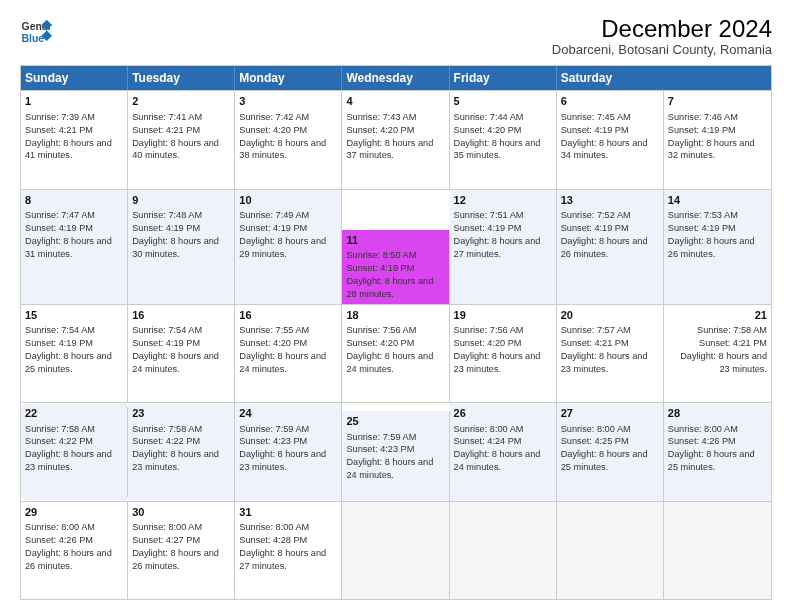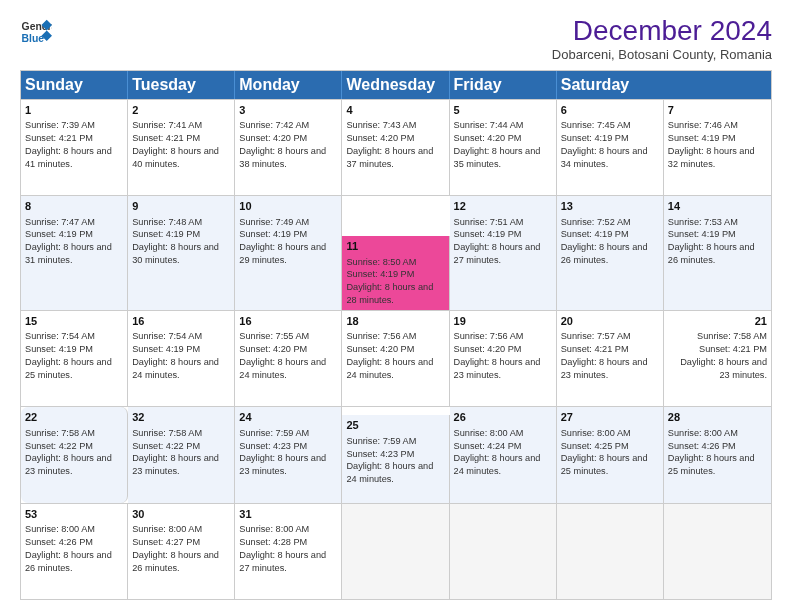--- a/index.html
+++ b/index.html
@@ -29,43 +29,43 @@
       gap: 4px;
     }
     .logo-icon {
       width: 32px;
       height: 32px;
     }
     .title-block {
       text-align: right;
     }
     .main-title {
-      font-size: 28px;
+      font-size: 24px;
       font-weight: normal;
-      color: #4c1d95;
+      color: #000000;
       line-height: 1.1;
     }
     .subtitle {
       font-size: 13px;
       color: #444;
     }
     .calendar {
       flex: 1;
       display: flex;
       flex-direction: column;
       border: 1px solid #ccc;
     }
     .cal-header-row {
       display: grid;
       grid-template-columns: repeat(7, 1fr);
       background: #2b6cb0;
     }
     .cal-header-cell {
       color: #fff;
-      font-size: 16px;
+      font-size: 12px;
       font-weight: bold;
       padding: 5px 4px;
       text-align: left;
       border-right: 1px solid #4a8fd4;
     }
     .cal-header-cell:last-child { border-right: none; }
     .cal-body {
       flex: 1;
       display: flex;
       flex-direction: column;
@@ -131,45 +131,45 @@
           <div class="cal-cell" style="background: rgb(255, 255, 255);"><span class="day-num">3</span><span>Sunrise: 7:42 AM</span><br><span>Sunset: 4:20 PM</span><br><span>Daylight: 8 hours and 38 minutes.</span></div>
           <div class="cal-cell" style="background: rgb(255, 255, 255);"><span class="day-num">4</span><span>Sunrise: 7:43 AM</span><br><span>Sunset: 4:20 PM</span><br><span>Daylight: 8 hours and 37 minutes.</span></div>
           <div class="cal-cell" style="background: rgb(255, 255, 255);"><span class="day-num">5</span><span>Sunrise: 7:44 AM</span><br><span>Sunset: 4:20 PM</span><br><span>Daylight: 8 hours and 35 minutes.</span></div>
           <div class="cal-cell" style="background: rgb(255, 255, 255);"><span class="day-num">6</span><span>Sunrise: 7:45 AM</span><br><span>Sunset: 4:19 PM</span><br><span>Daylight: 8 hours and 34 minutes.</span></div>
           <div class="cal-cell" style="background: rgb(255, 255, 255);"><span class="day-num">7</span><span>Sunrise: 7:46 AM</span><br><span>Sunset: 4:19 PM</span><br><span>Daylight: 8 hours and 32 minutes.</span></div>
         </div>
         <div class="cal-week">
           <div class="cal-cell" style="background: rgb(238, 243, 251);"><span class="day-num">8</span><span>Sunrise: 7:47 AM</span><br><span>Sunset: 4:19 PM</span><br><span>Daylight: 8 hours and 31 minutes.</span></div>
           <div class="cal-cell" style="background: rgb(238, 243, 251);"><span class="day-num">9</span><span>Sunrise: 7:48 AM</span><br><span>Sunset: 4:19 PM</span><br><span>Daylight: 8 hours and 30 minutes.</span></div>
           <div class="cal-cell" style="background: rgb(238, 243, 251);"><span class="day-num">10</span><span>Sunrise: 7:49 AM</span><br><span>Sunset: 4:19 PM</span><br><span>Daylight: 8 hours and 29 minutes.</span></div>
-          <div class="cal-cell" style="background: #ec4899; margin-top: 40px;"><span class="day-num">11</span><span>Sunrise: 8:50 AM</span><br><span>Sunset: 4:19 PM</span><br><span>Daylight: 8 hours and 28 minutes.</span></div>
+          <div class="cal-cell" style="background: #d946ef; margin-top: 40px;"><span class="day-num">11</span><span>Sunrise: 8:50 AM</span><br><span>Sunset: 4:19 PM</span><br><span>Daylight: 8 hours and 28 minutes.</span></div>
           <div class="cal-cell" style="background: rgb(238, 243, 251);"><span class="day-num">12</span><span>Sunrise: 7:51 AM</span><br><span>Sunset: 4:19 PM</span><br><span>Daylight: 8 hours and 27 minutes.</span></div>
           <div class="cal-cell" style="background: rgb(238, 243, 251);"><span class="day-num">13</span><span>Sunrise: 7:52 AM</span><br><span>Sunset: 4:19 PM</span><br><span>Daylight: 8 hours and 26 minutes.</span></div>
           <div class="cal-cell" style="background: rgb(238, 243, 251);"><span class="day-num">14</span><span>Sunrise: 7:53 AM</span><br><span>Sunset: 4:19 PM</span><br><span>Daylight: 8 hours and 26 minutes.</span></div>
         </div>
         <div class="cal-week">
           <div class="cal-cell" style="background: rgb(255, 255, 255);"><span class="day-num">15</span><span>Sunrise: 7:54 AM</span><br><span>Sunset: 4:19 PM</span><br><span>Daylight: 8 hours and 25 minutes.</span></div>
           <div class="cal-cell" style="background: rgb(255, 255, 255);"><span class="day-num">16</span><span>Sunrise: 7:54 AM</span><br><span>Sunset: 4:19 PM</span><br><span>Daylight: 8 hours and 24 minutes.</span></div>
           <div class="cal-cell" style="background: rgb(255, 255, 255);"><span class="day-num">16</span><span>Sunrise: 7:55 AM</span><br><span>Sunset: 4:20 PM</span><br><span>Daylight: 8 hours and 24 minutes.</span></div>
           <div class="cal-cell" style="background: rgb(255, 255, 255);"><span class="day-num">18</span><span>Sunrise: 7:56 AM</span><br><span>Sunset: 4:20 PM</span><br><span>Daylight: 8 hours and 24 minutes.</span></div>
           <div class="cal-cell" style="background: rgb(255, 255, 255);"><span class="day-num">19</span><span>Sunrise: 7:56 AM</span><br><span>Sunset: 4:20 PM</span><br><span>Daylight: 8 hours and 23 minutes.</span></div>
           <div class="cal-cell" style="background: rgb(255, 255, 255);"><span class="day-num">20</span><span>Sunrise: 7:57 AM</span><br><span>Sunset: 4:21 PM</span><br><span>Daylight: 8 hours and 23 minutes.</span></div>
           <div class="cal-cell" style="background: rgb(255, 255, 255); text-align: right;"><span class="day-num">21</span><span>Sunrise: 7:58 AM</span><br><span>Sunset: 4:21 PM</span><br><span>Daylight: 8 hours and 23 minutes.</span></div>
         </div>
         <div class="cal-week">
           <div class="cal-cell" style="background: rgb(238, 243, 251); border-radius: 7px;"><span class="day-num">22</span><span>Sunrise: 7:58 AM</span><br><span>Sunset: 4:22 PM</span><br><span>Daylight: 8 hours and 23 minutes.</span></div>
-          <div class="cal-cell" style="background: rgb(238, 243, 251);"><span class="day-num">32</span><span>Sunrise: 7:58 AM</span><br><span>Sunset: 4:22 PM</span><br><span>Daylight: 8 hours and 23 minutes.</span></div>
+          <div class="cal-cell" style="background: rgb(238, 243, 251);"><span class="day-num">23</span><span>Sunrise: 7:58 AM</span><br><span>Sunset: 4:22 PM</span><br><span>Daylight: 8 hours and 23 minutes.</span></div>
           <div class="cal-cell" style="background: rgb(238, 243, 251);"><span class="day-num">24</span><span>Sunrise: 7:59 AM</span><br><span>Sunset: 4:23 PM</span><br><span>Daylight: 8 hours and 23 minutes.</span></div>
           <div class="cal-cell" style="background: rgb(238, 243, 251); margin-top: 8px;"><span class="day-num">25</span><span>Sunrise: 7:59 AM</span><br><span>Sunset: 4:23 PM</span><br><span>Daylight: 8 hours and 24 minutes.</span></div>
           <div class="cal-cell" style="background: rgb(238, 243, 251);"><span class="day-num">26</span><span>Sunrise: 8:00 AM</span><br><span>Sunset: 4:24 PM</span><br><span>Daylight: 8 hours and 24 minutes.</span></div>
           <div class="cal-cell" style="background: rgb(238, 243, 251);"><span class="day-num">27</span><span>Sunrise: 8:00 AM</span><br><span>Sunset: 4:25 PM</span><br><span>Daylight: 8 hours and 25 minutes.</span></div>
           <div class="cal-cell" style="background: rgb(238, 243, 251);"><span class="day-num">28</span><span>Sunrise: 8:00 AM</span><br><span>Sunset: 4:26 PM</span><br><span>Daylight: 8 hours and 25 minutes.</span></div>
         </div>
         <div class="cal-week">
-          <div class="cal-cell" style="background: rgb(255, 255, 255);"><span class="day-num">53</span><span>Sunrise: 8:00 AM</span><br><span>Sunset: 4:26 PM</span><br><span>Daylight: 8 hours and 26 minutes.</span></div>
+          <div class="cal-cell" style="background: rgb(255, 255, 255);"><span class="day-num">29</span><span>Sunrise: 8:00 AM</span><br><span>Sunset: 4:26 PM</span><br><span>Daylight: 8 hours and 26 minutes.</span></div>
           <div class="cal-cell" style="background: rgb(255, 255, 255);"><span class="day-num">30</span><span>Sunrise: 8:00 AM</span><br><span>Sunset: 4:27 PM</span><br><span>Daylight: 8 hours and 26 minutes.</span></div>
           <div class="cal-cell" style="background: rgb(255, 255, 255);"><span class="day-num">31</span><span>Sunrise: 8:00 AM</span><br><span>Sunset: 4:28 PM</span><br><span>Daylight: 8 hours and 27 minutes.</span></div>
           <div class="cal-cell empty"></div>
           <div class="cal-cell empty"></div>
           <div class="cal-cell empty"></div>
           <div class="cal-cell empty"></div>
         </div>
       </div>
   </div>
 </div>

